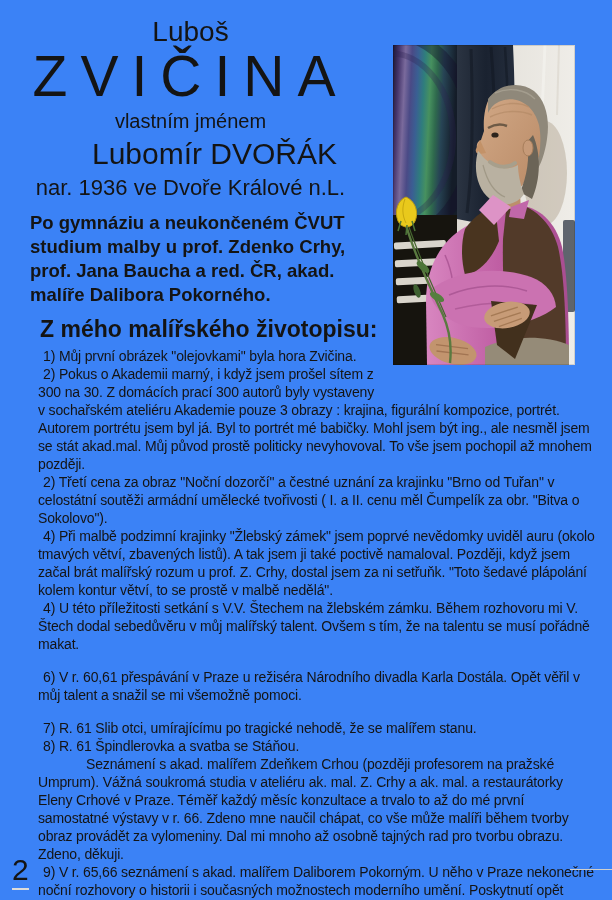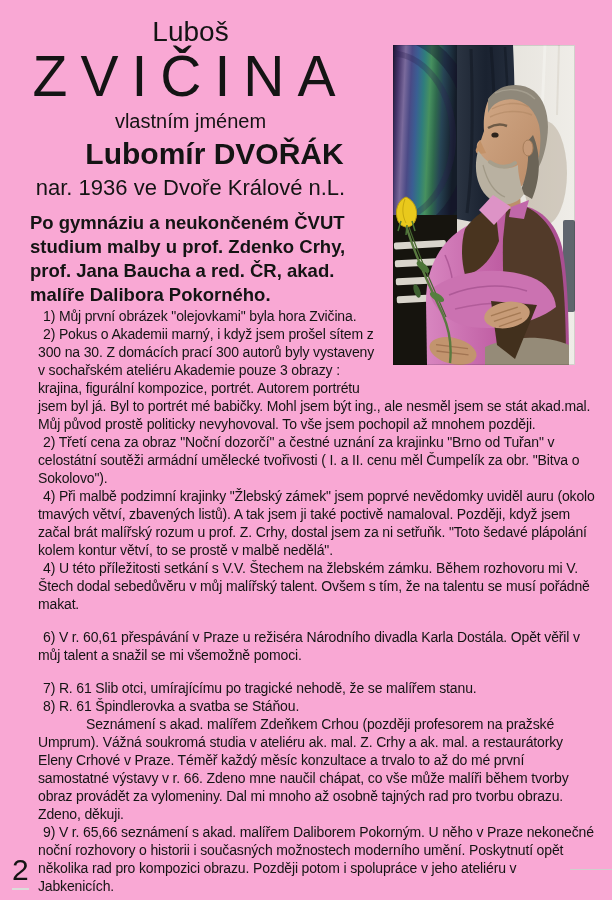--- a/index.html
+++ b/index.html
@@ -1,39 +1,39 @@
 <!DOCTYPE html>
 <html lang="cs"><head>
 <meta charset="utf-8">
 <style>
   html,body{margin:0;padding:0;background:#ffffff;}
   .page{
     position:relative;
     width:612px;height:900px;
     box-sizing:border-box;
     padding-top:14px;
-    background:#f9a8d4;
+    background:#3b82f6;
     font-family:"Liberation Sans","DejaVu Sans",sans-serif;
     color:#141414;
     overflow:hidden;
   }
   
   .photo{
     float:right;
     width:182px;height:320px;
     margin:31px 37px 22px 12px;
     padding:0;border:0;
   }
   .photo svg{display:block;}
 
   .hdr{text-align:center;}
   .first-name{font-size:28px;line-height:36px;font-weight:400;}
   .surname{font-size:57px;line-height:52px;font-weight:400;letter-spacing:13px;padding-left:0;}
   .subtitle{font-size:20px;line-height:28px;margin-top:5px;}
-  .real-name{font-size:30px;line-height:38px;font-weight:700;padding-left:48px;}
+  .real-name{font-size:30px;line-height:38px;font-weight:400;padding-left:48px;}
   .birth{font-size:22px;line-height:30px;}
   .intro{
     font-size:18.5px;line-height:24px;font-weight:700;
     text-align:left;margin:8px 6px 0 30px;
   }
   .section{
     font-size:23px;line-height:30px;font-weight:700;
     margin:7px 0 3px 40px;
   }
   .bio{
@@ -192,20 +192,21 @@
 
   <div class="hdr">
     <div class="first-name">Luboš</div>
     <div class="surname">ZVIČINA</div>
     <div class="subtitle">vlastním jménem</div>
     <div class="real-name">Lubomír DVOŘÁK</div>
     <div class="birth">nar. 1936 ve Dvoře Králové n.L.</div>
     <p class="intro">Po gymnáziu a neukončeném ČVUT studium malby u prof. Zdenko Crhy, prof. Jana Baucha a red. ČR, akad. malíře Dalibora Pokorného.</p>
   </div>
 
+  <h2 class="section">Z mého malířského životopisu:</h2>
 
   <div class="bio">
     <p>1)  Můj první obrázek "olejovkami" byla hora Zvičina.</p>
     <p>2)  Pokus o Akademii marný, i když jsem prošel sítem z 300 na 30. Z domácích prací 300 autorů byly vystaveny v sochařském ateliéru Akademie pouze 3 obrazy : krajina, figurální kompozice, portrét. Autorem portrétu jsem byl já. Byl to portrét mé babičky. Mohl jsem být ing., ale nesměl jsem se stát akad.mal. Můj původ prostě politicky nevyhovoval. To vše jsem pochopil až mnohem později.</p>
     <p>2)  Třetí cena za obraz "Noční dozorčí" a čestné uznání za krajinku "Brno od Tuřan" v celostátní soutěži armádní umělecké tvořivosti ( I. a II. cenu měl Čumpelík za obr. "Bitva o Sokolovo").</p>
     <p>4)  Při malbě podzimní krajinky "Žlebský zámek" jsem poprvé nevědomky uviděl auru (okolo tmavých větví, zbavených listů). A tak jsem ji také poctivě namaloval. Později, když jsem začal brát malířský rozum u prof. Z. Crhy, dostal jsem za ni setřuňk. "Toto šedavé plápolání kolem kontur větví, to se prostě v malbě nedělá".</p>
     <p>4)  U této příležitosti setkání s V.V. Štechem na žlebském zámku. Během rozhovoru mi V. Štech dodal sebedůvěru v můj malířský talent. Ovšem s tím, že na talentu se musí pořádně makat.</p>
     <p class="gap">6)  V r. 60,61 přespávání v Praze u režiséra Národního divadla Karla Dostála. Opět věřil v můj talent a snažil se mi všemožně pomoci.</p>
     <p class="gap">7)  R. 61  Slib otci, umírajícímu po tragické nehodě, že se malířem stanu.</p>
     <p>8)  R. 61  Špindlerovka a svatba se Stáňou.</p>

